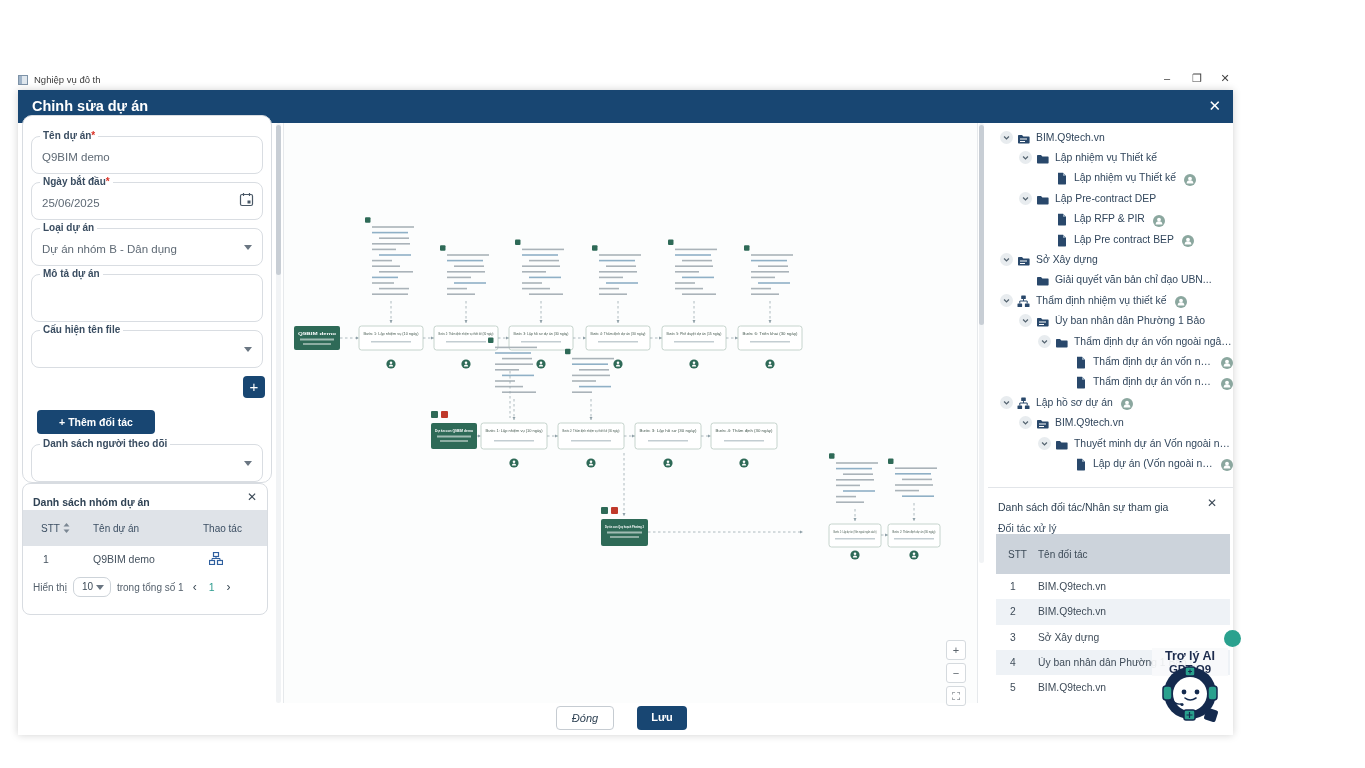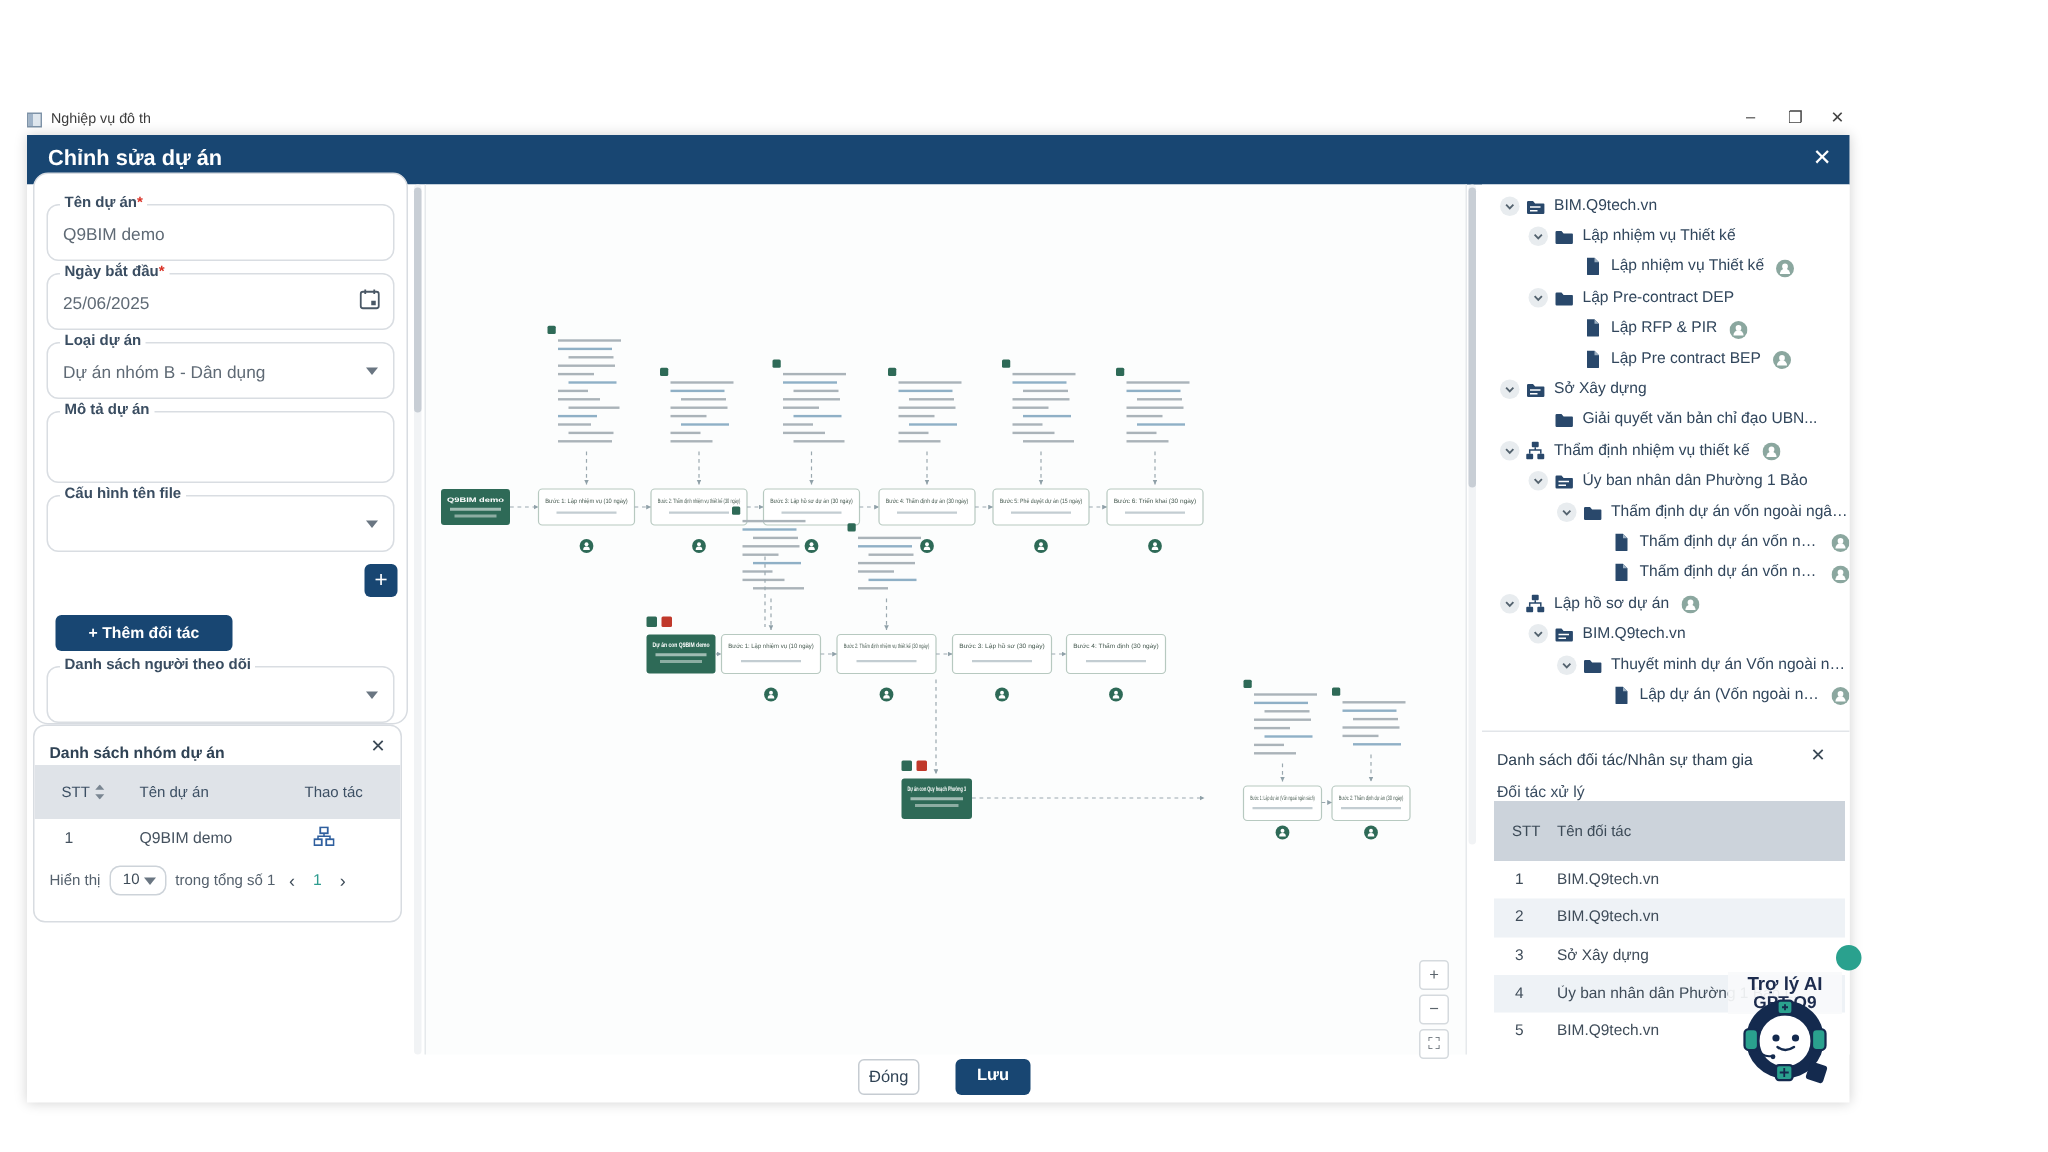--- a/index.html
+++ b/index.html
@@ -92,21 +92,21 @@
     font-size:10px; color:#3c4a57; }
   .ptable-head .c1 { width:42px; padding-left:12px; }
   .ptable-row { display:flex; height:25.3px; align-items:center; font-size:10.3px; color:#3f4c59; }
   .ptable-row .c1 { width:42px; padding-left:14px; }
   .ptable-row .c2 { flex:1; overflow:hidden; white-space:nowrap; text-overflow:ellipsis; }
   .ptable-row.alt { background:#eef2f6; }
 
   
   .footer-btn { position:absolute; height:24px; border-radius:4px; font-size:11px;
     text-align:center; line-height:23px; }
-  .btn-close { left:554px; top:616px; width:41px; background:#fff; border:1px solid #c6ccd2; color:#2f4254; }
+  .btn-close { left:538px; top:616px; width:58px; background:#fff; border:1px solid #c6ccd2; color:#2f4254;font-style:italic; }
   .btn-save { left:619px; top:616px; width:50px; background:#184672; color:#fff; font-weight:bold; }
 
   
   .ai-label { position:absolute; left:1152px; top:648px; width:76px; text-align:center;
     background:rgba(248,250,251,.92); padding:1px 0; }
   .ai-label .l1 { font-size:12.5px; font-weight:bold; color:#1d2c4e; }
   .ai-label .l2 { font-size:11.5px; font-weight:bold; color:#1d2c4e; }
   .ai-bot { position:absolute; left:1162px; top:666px; width:58px; height:58px; }
   .teal-dot { position:absolute; left:1224px; top:630px; width:17px; height:17px;
     border-radius:50%; background:#2aa18e; }
@@ -151,21 +151,21 @@
         <div class="flabel"><span>Loại dự án</span></div>
         <div class="fvalue">Dự án nhóm B - Dân dụng</div>
         <div class="caret"></div>
       </div>
 
       <div class="field h48">
         <div class="flabel"><span>Mô tả dự án</span></div>
       </div>
 
       <div class="field h38">
-        <div class="flabel"><span>Cấu hình tên file</span></div>
+        <div class="flabel"><span>Cấu hiện tên file</span></div>
         <div class="fvalue"></div>
         <div class="caret"></div>
       </div>
 
       <div class="plus-btn">+</div>
 
       <div class="add-partner">+ <span>Thêm đối tác</span></div>
 
       <div class="field h38">
         <div class="flabel"><span>Danh sách người theo dõi</span></div>

